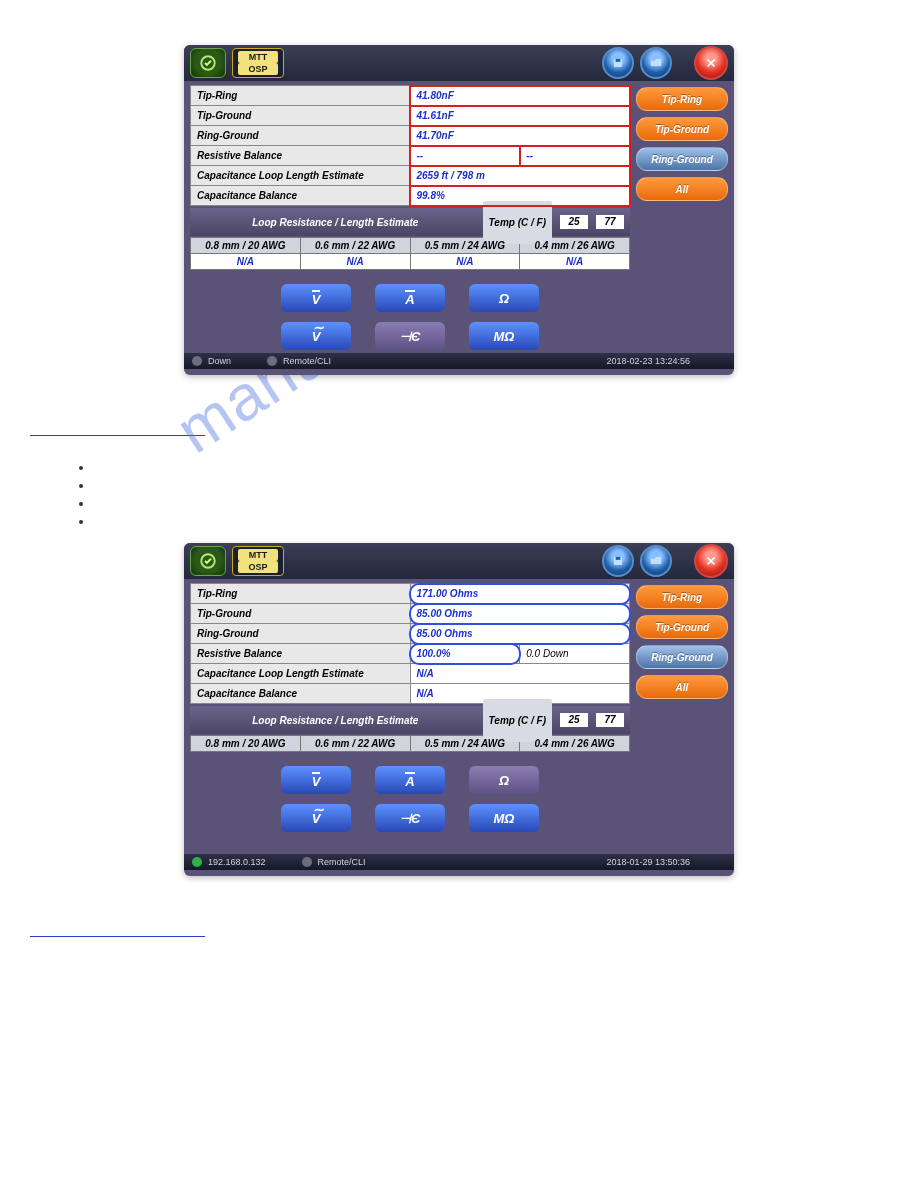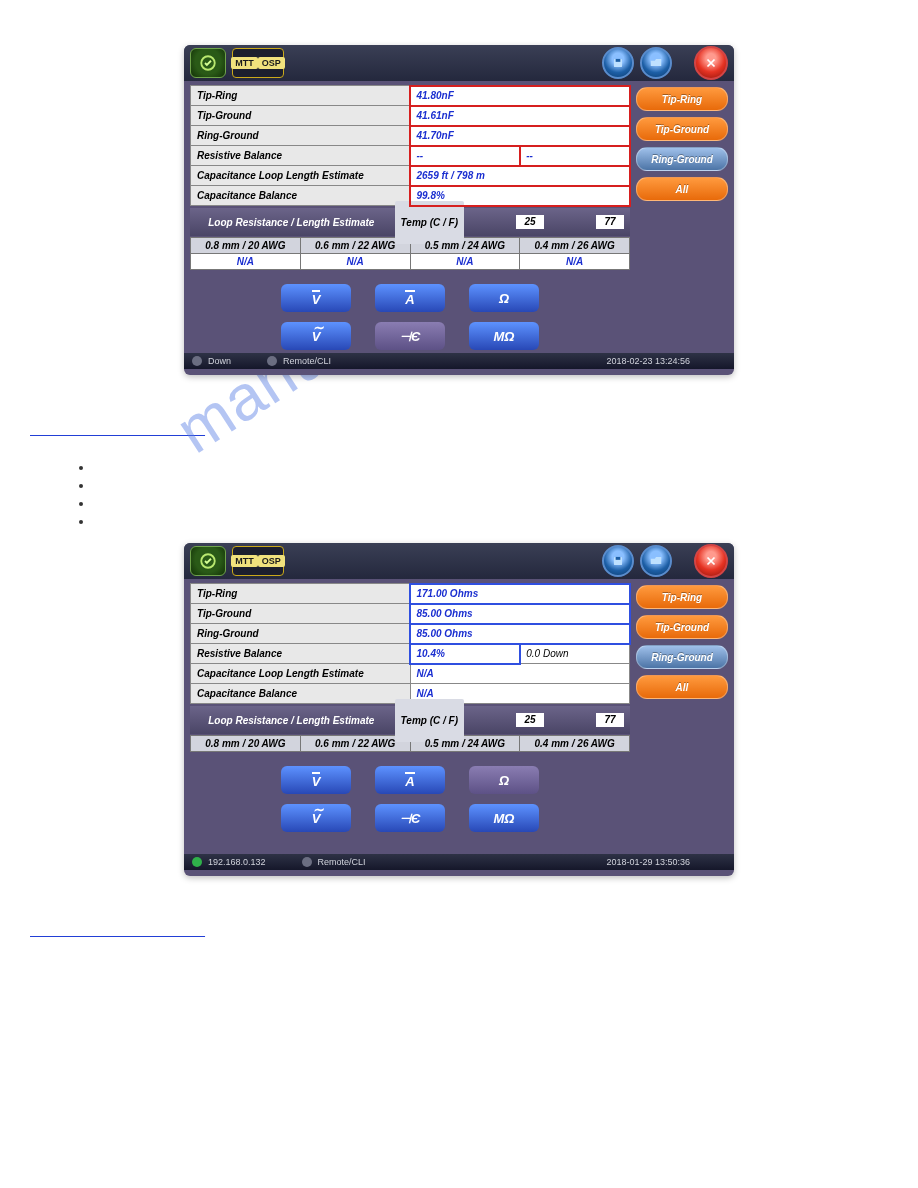--- a/index.html
+++ b/index.html
@@ -26,21 +26,21 @@
   background: linear-gradient(#3a3f55, #24283d);
 }
 .tb-logo {
   width: 34px; height: 28px; border-radius: 6px; border: 1px solid #6fa34b;
   background: radial-gradient(circle at 50% 45%, #2a5a17 0 55%, #123006 100%);
   display: flex; align-items: center; justify-content: center;
 }
 .tb-logo svg { width: 18px; height: 18px; }
 .tb-badge {
   width: 50px; height: 28px; border: 1px solid #caa91a; border-radius: 4px;
-  background: #1c1f2e; display: flex; justify-content: center; align-items: center;
+  background: #1c1f2e; display: flex; flex-direction: column; justify-content: center; align-items: center;
 }
 .tb-badge span { font-size: 9px; font-weight: bold; color: #1c1c1c; line-height: 12px;
   background: #f1e27d; padding: 0 4px; border-radius: 2px; display: block; width: 40px; text-align: center; box-sizing: border-box;}
 .tb-spacer { flex: 1; }
 .tb-round {
   width: 28px; height: 28px; border-radius: 50%; border: 2px solid #5a8ccc;
   background: radial-gradient(circle at 50% 35%, #8abfff 0 25%, #1d5fa6 60%, #0b3a6d 100%);
   display: flex; align-items: center; justify-content: center; color: #fff;
 }
 .tb-save svg, .tb-open svg { width: 14px; height: 14px; }
@@ -62,30 +62,30 @@
 }
 .pill-orange { background: linear-gradient(#ff9a3e, #e86a0a); }
 .pill-blue   { background: linear-gradient(#9fc0ea, #4c74a6); }
 
 .meas-table { border: 1px solid #555; border-collapse: collapse; width: 100%; background: #e8e8e8; font-size: 10px; }
 .meas-table td { padding: 2px 6px; border: 1px solid #888; height: 15px; }
 .meas-table td.val { color: #1a2ed0; font-weight: bold; background: #fff; }
 .meas-table td.lbl { color: #000; font-weight: bold; }
 
 .highlight-red { outline: 2px solid #d61f1f; outline-offset: -1px; }
-.highlight-blue { outline: 2px solid #2f4fe0; outline-offset: -1px; }
+.highlight-blue { outline: 2px solid #2f4fe0; outline-offset: -1px; border-radius: 9px; }
 
 .loop-header {
   display: flex; align-items: center; height: 28px; margin-top: 2px;
   background: linear-gradient(#6b6489, #4a4566); color: #fff; font-size: 10px; font-weight: bold;
   padding: 0 6px; gap: 8px;
 }
 .loop-header .lh-title { flex: 1; text-align: center; }
 .loop-header .lh-temp  { background: #d9dbe4; color: #000; padding: 16px 6px; border-radius: 2px; }
-.loop-header .lh-box   { background: #fff; width: 28px; height: 14px; line-height: 14px; text-align: center; color: #000; margin-left: 44px; }
+.loop-header .lh-box   { background: #fff; width: 28px; height: 14px; line-height: 14px; text-align: center; color: #000; }
 
 .awg-table { width: 100%; border-collapse: collapse; font-size: 10px; margin-top: 1px; }
 .awg-table th { background: #d2d4dd; color: #000; font-weight: bold; border: 1px solid #777; padding: 2px 8px; }
 .awg-table td { background: #fff; color: #1a2ed0; font-weight: bold; border: 1px solid #777; padding: 2px 0; text-align: center; }
 
 .btn-grid {
   display: grid; grid-template-columns: repeat(3, 70px); gap: 10px 24px;
   justify-content: center; margin-top: 14px;
 }
 .mbtn {
@@ -298,21 +298,21 @@
         <tr>
               <td class="lbl">Tip-Ground</td>
             <td class="val highlight-blue" colspan="2">85.00 Ohms</td>
             </tr>
         <tr>
               <td class="lbl">Ring-Ground</td>
             <td class="val highlight-blue" colspan="2">85.00 Ohms</td>
             </tr>
         <tr>
               <td class="lbl">Resistive Balance</td>
-            <td class="val highlight-blue">10.4%</td>
+            <td class="val highlight-blue">100.0%</td>
             <td class="val" style="width:25%;color:#000;font-weight:normal">0.0 Down</td>
             </tr>
         <tr>
               <td class="lbl">Capacitance Loop Length Estimate</td>
             <td class="val" colspan="2">N/A</td>
             </tr>
         <tr>
               <td class="lbl">Capacitance Balance</td>
             <td class="val" colspan="2">N/A</td>
             </tr>

